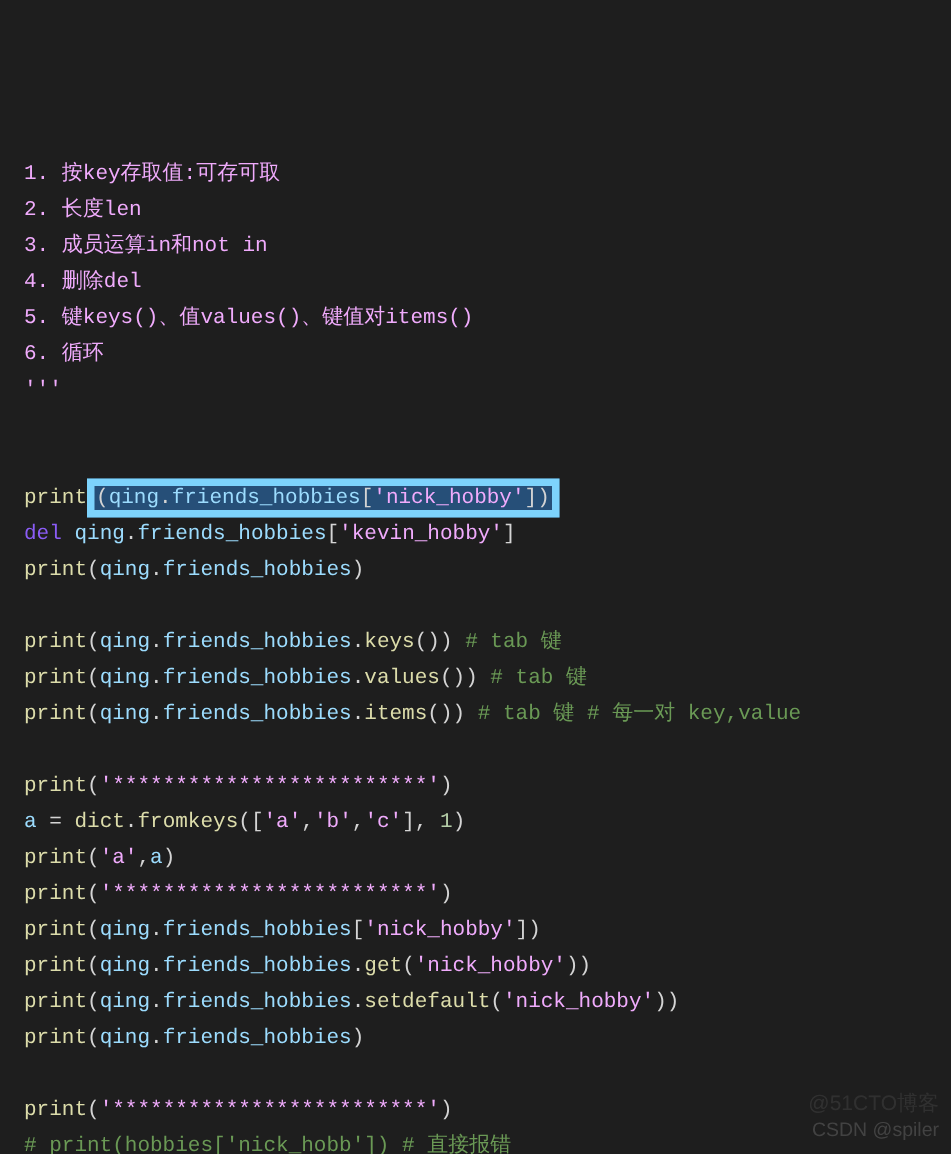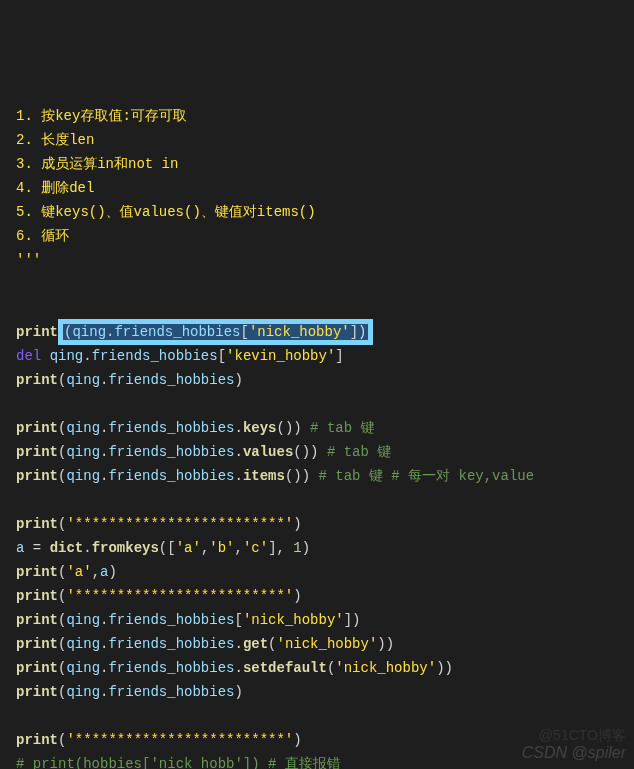--- a/index.html
+++ b/index.html
@@ -8,42 +8,41 @@
     background: #1e1e1e;
     font-family: Consolas, "Courier New", monospace;
     font-size: 14px;
     line-height: 24px;
     color: #d4d4d4;
     width: 634px;
     box-sizing: border-box;
     white-space: pre;
   }
   .line { display: block; }
-  .str { color: #fde047; }
+  .str { color: #f0abfc; }
   .kw  { color: #8b5cf6; }
-  .fn  { color: #dcdcaa; font-weight: bold; }
+  .fn  { color: #dcdcaa; }
   .attr{ color: #9cdcfe; }
   .num { color: #b5cea8; }
   .com { color: #6a9955; text-align: right; }
   .pun { color: #d4d4d4; }
   .var { color: #9cdcfe; }
   .sel {
     background: #264f78;
     border: 5px solid #7dd3fc;
     padding: 0 1px;
   }
   .wm {
     position: fixed;
     right: 8px;
     bottom: 4px;
     color: #888;
     opacity: .35;
-    font-size: 16px;
+    font-size: 13px;
     font-family: sans-serif;
-    font-style: italic;
   }
   .wm2 {
     position: fixed;
     right: 8px;
     bottom: 22px;
     color: #888;
     opacity: .18;
     font-size: 14px;
     font-family: sans-serif;
     text-align: right;

